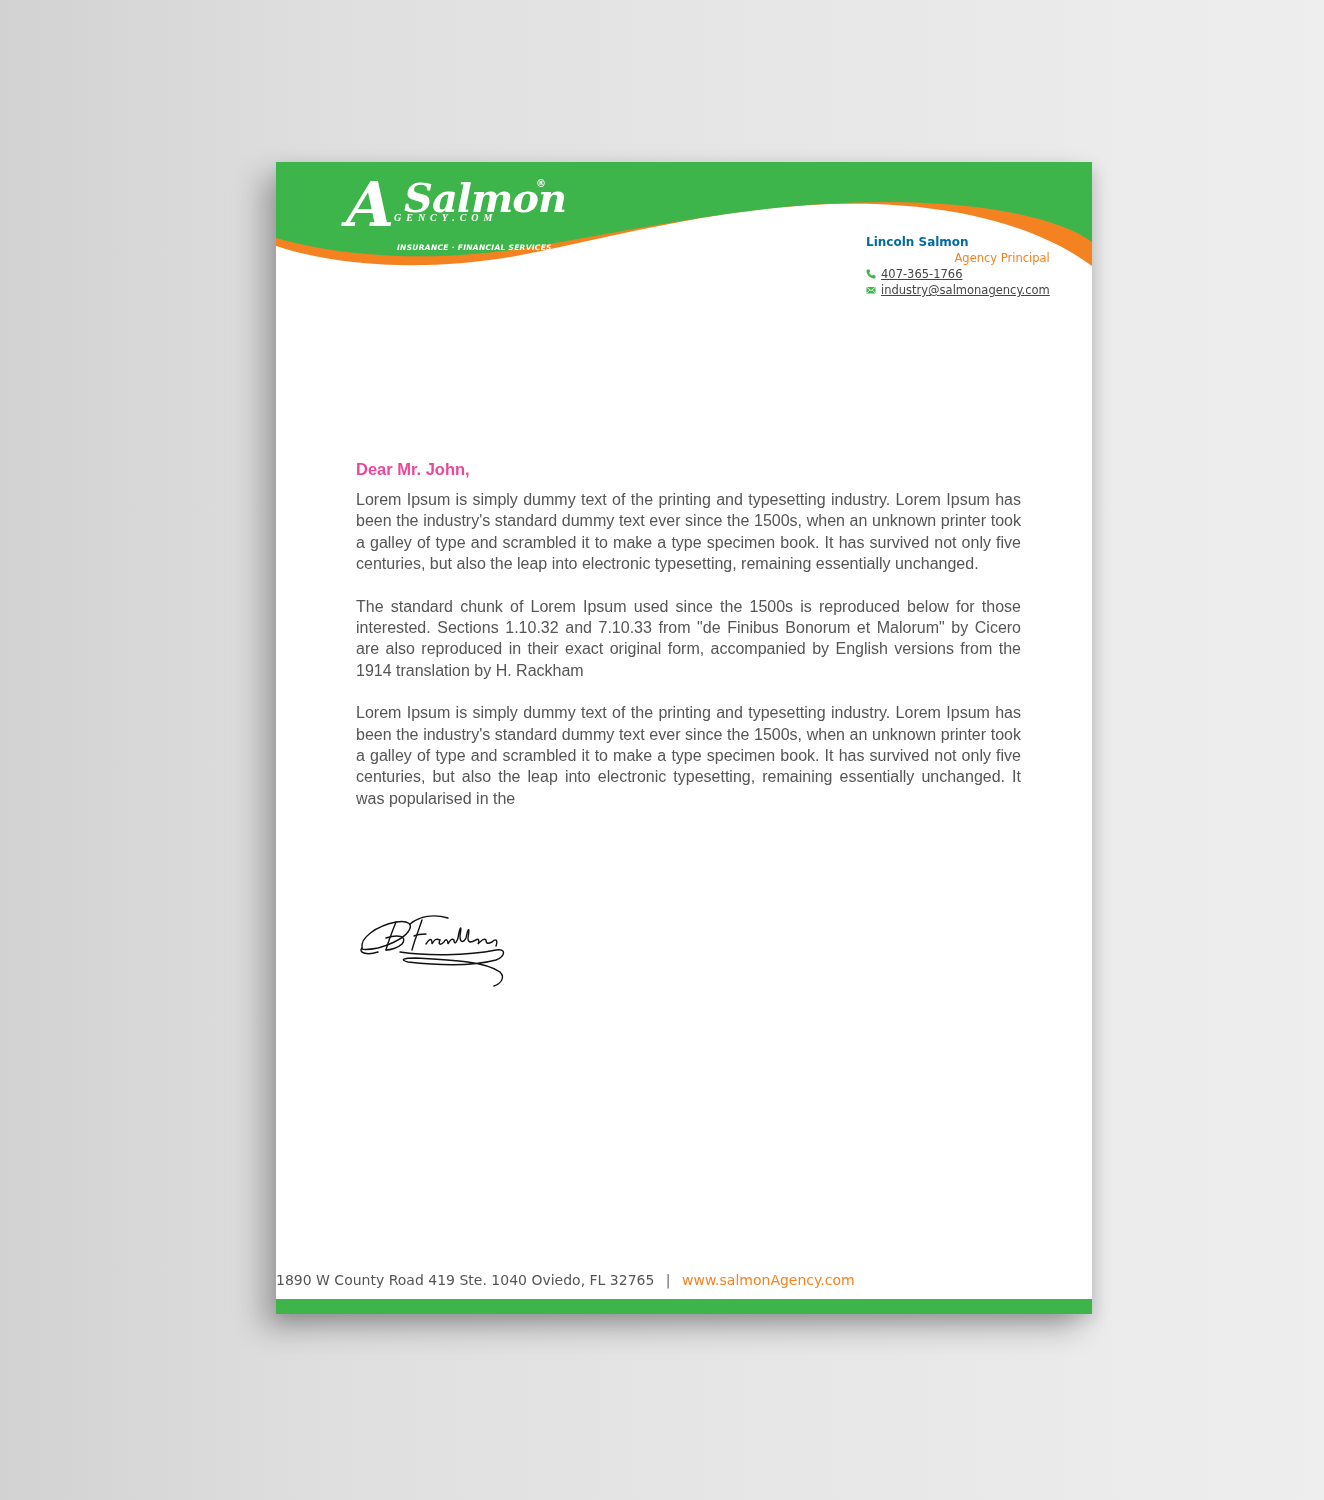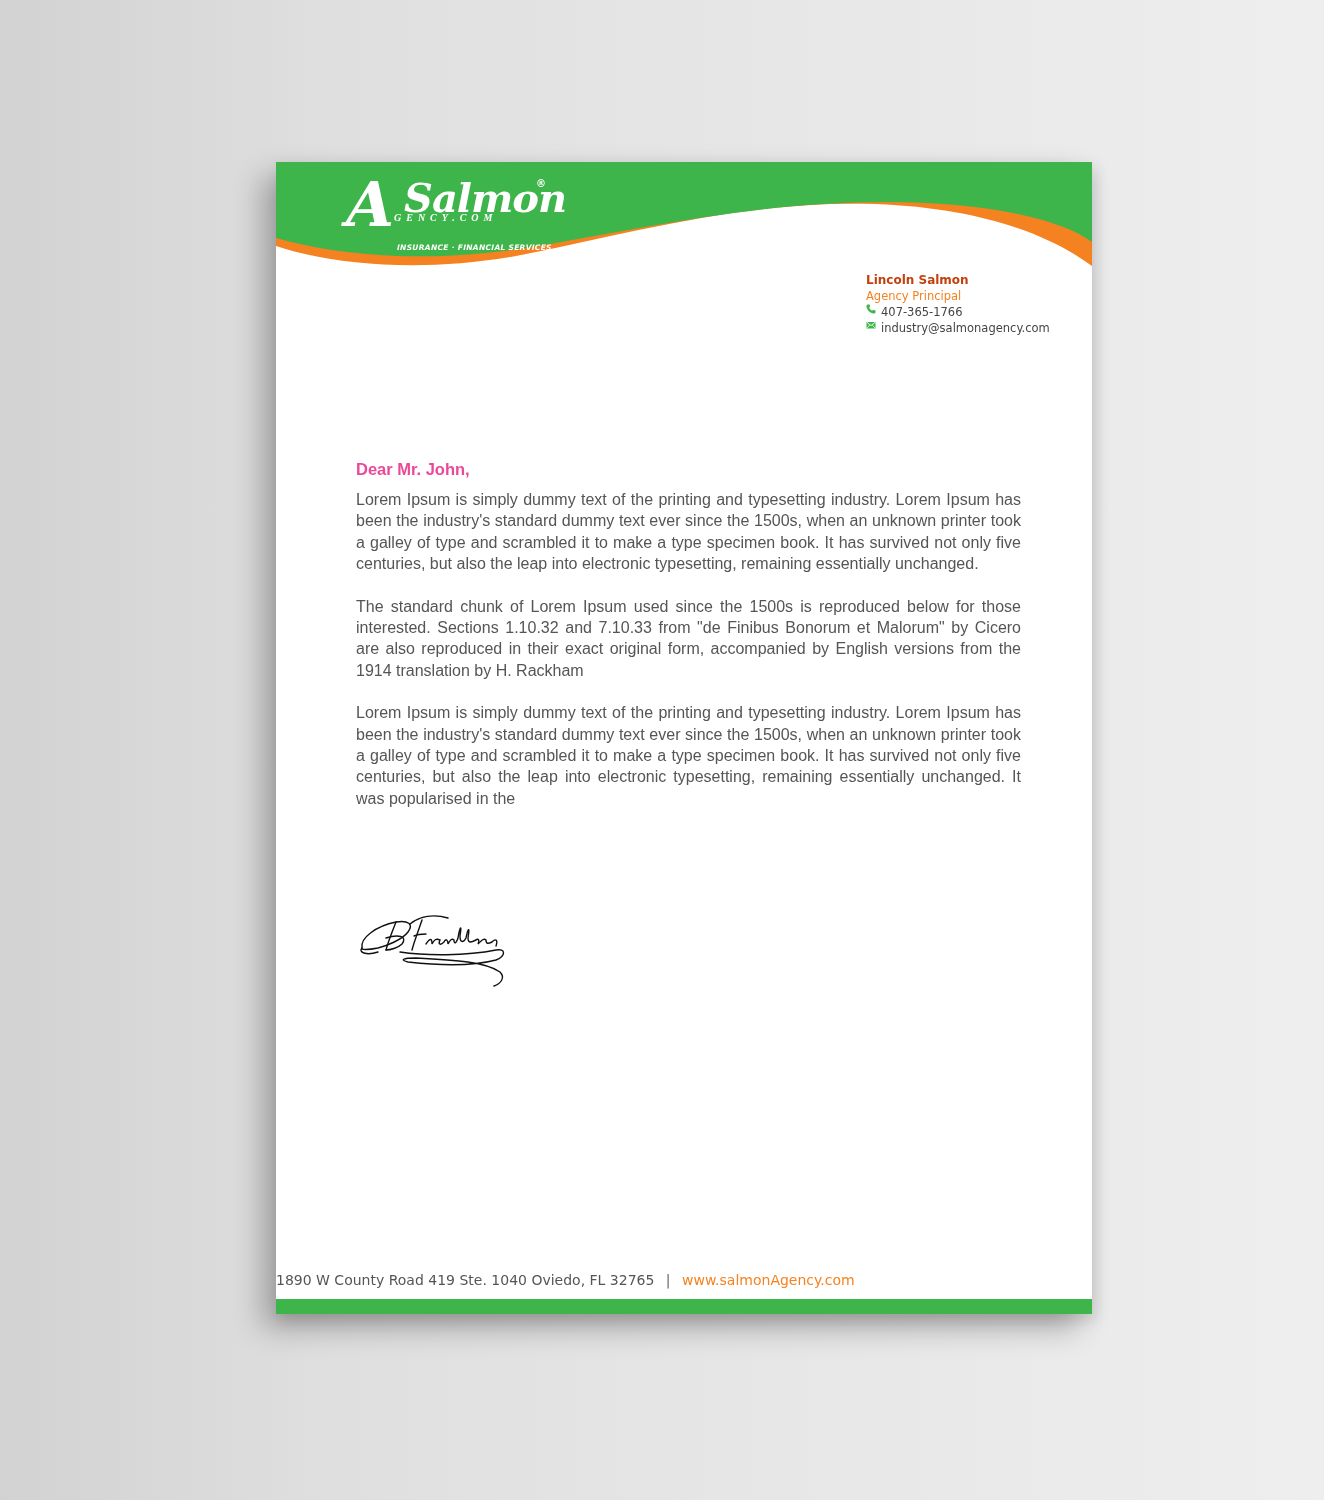--- a/index.html
+++ b/index.html
@@ -92,32 +92,34 @@
     }
     .contact {
       position: absolute;
       left: 590px;
       top: 72px;
       font-family: "DejaVu Sans", sans-serif;
       font-size: 11.5px;
       line-height: 16px;
     }
     .contact .name {
-      color: #c2410c;
+      color: #0369a1;
       font-weight: bold;
       font-size: 12px;
-      margin-top: 38px;
     }
     .contact .role {
       color: #f58220;
+      text-align: right;
     }
     .contact .line {
       color: #444444;
       display: flex;
+      align-items: center;
       gap: 5px;
+      text-decoration: underline;
     }
     .contact .ico {
       color: #3db54a;
       display: inline-block;
       width: 10px;
       height: 10px;
     }
     .letter {
       position: absolute;
       left: 80px;

